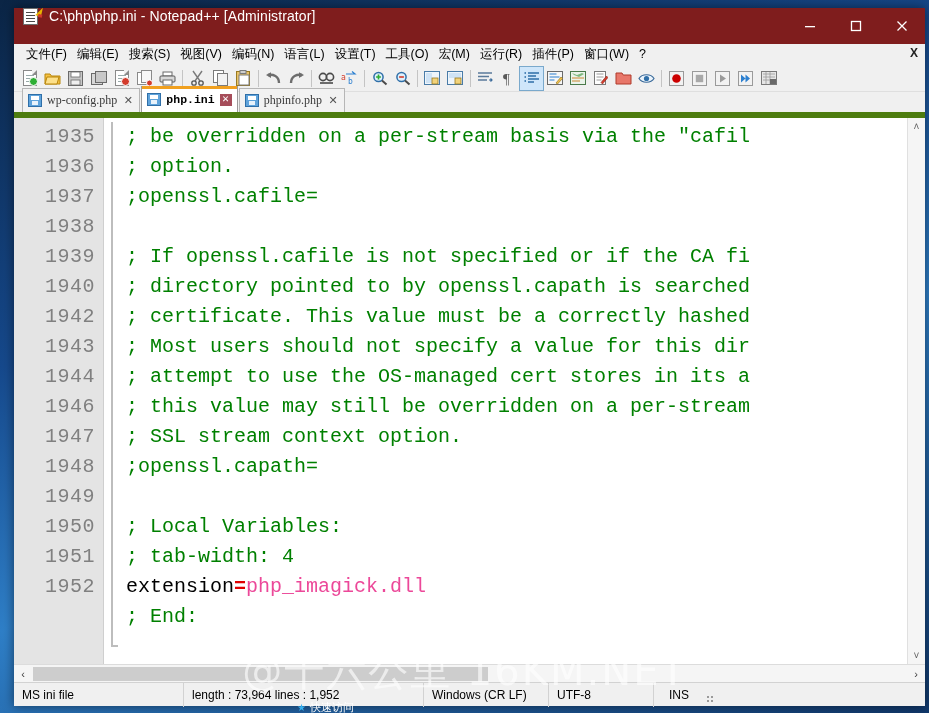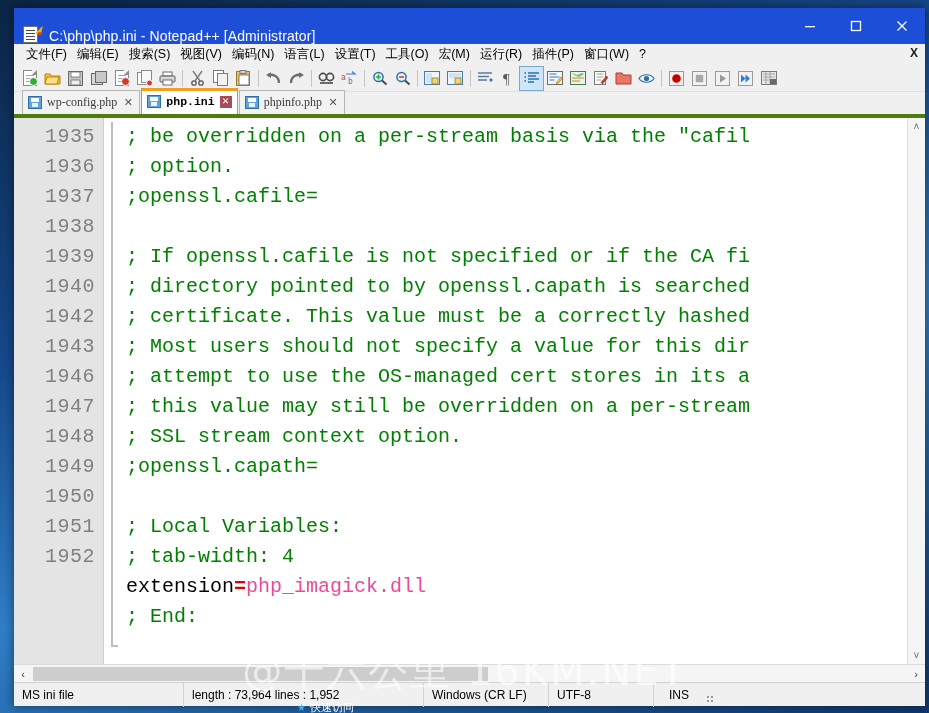--- a/index.html
+++ b/index.html
@@ -17,22 +17,22 @@
   #npp-window {
     position: absolute;
     left: 14px; top: 8px;
     width: 911px; height: 698px;
     background: #f0f0f0;
     display: flex; flex-direction: column;
     box-shadow: 0 0 10px rgba(0,0,0,.5);
   }
   
   .titlebar {
-    height: 36px; background: #1d4ed8;
-    display: flex; align-items: flex-end;
+    height: 36px; background: #7f1d1d;
+    display: flex; align-items: flex-start;
     flex: 0 0 36px;
     position: relative;
   }
   .title-icon {
     width: 18px; height: 18px; margin-left: 9px; margin-right: 8px;
     position: relative; flex: 0 0 18px;
   }
   .title-icon .pad {
     position:absolute; left:0; top:0; width:15px; height:17px;
     background:#fff; border:1px solid #6d6d6d;
@@ -89,21 +89,21 @@
   .doc:before{content:"";position:absolute;right:-1px;top:-1px;border-left:5px solid #f0f0f0;border-bottom:5px solid #8a8a8a;}
   .doc .ln{position:absolute;left:2px;top:4px;width:8px;height:1px;background:#9aa;box-shadow:0 3px 0 #9aa,0 6px 0 #9aa;}
   .badge{position:absolute;right:-2px;bottom:-1px;width:9px;height:9px;border-radius:50%;border:1px solid #fff;}
   .badge.g{background:#2eae34;}
   .badge.r{background:#d33b2c;}
 
   
   .tabbar {
     flex: 0 0 26px; height: 26px; background: #f0f0f0;
     display: flex; align-items: flex-end; padding-left: 8px;
-    border-bottom: 4px solid #4d7c0f;
+    border-bottom: 6px solid #4d7c0f;
   }
   .tab {
     height: 24px; display: flex; align-items: center; gap: 5px;
     padding: 0 5px 0 5px; margin-right: 1px;
     background: #f2f2f2; border: 1px solid #b6b6b6; border-bottom: none;
     font-size: 12px; position: relative; color: #3b3b3b;
     font-family: "Liberation Serif", serif;
   }
   .tab.active {
     background: #ffffff; height: 26px; z-index: 3;
@@ -477,20 +477,21 @@
     <div class="editor-row">
       <div class="gutter" id="gutter">
           <div class="ln">1935</div>
           <div class="ln">1936</div>
           <div class="ln">1937</div>
           <div class="ln">1938</div>
           <div class="ln">1939</div>
           <div class="ln">1940</div>
           <div class="ln">1942</div>
           <div class="ln">1943</div>
+          <div class="ln">1944</div>
           <div class="ln">1946</div>
           <div class="ln">1947</div>
           <div class="ln">1948</div>
           <div class="ln">1949</div>
           <div class="ln">1950</div>
           <div class="ln">1951</div>
           <div class="ln">1952</div>
         </div>
       <div class="foldcol" id="foldcol">
           <div class="fl">

